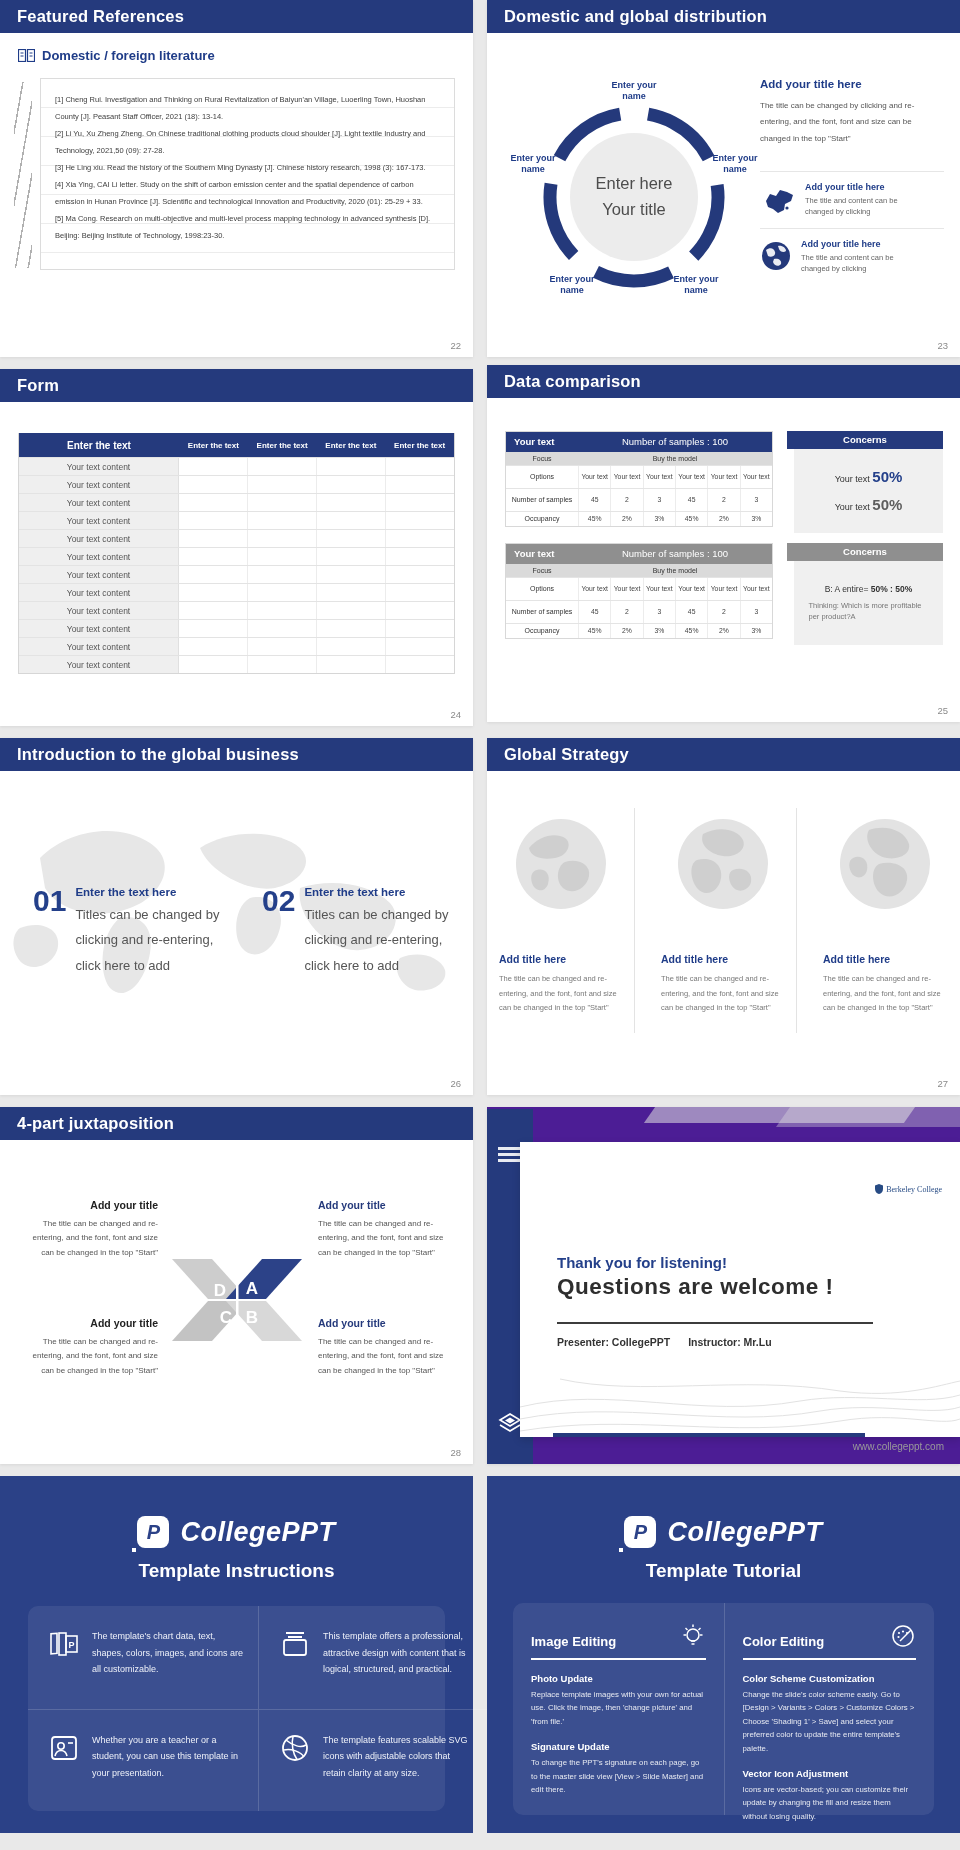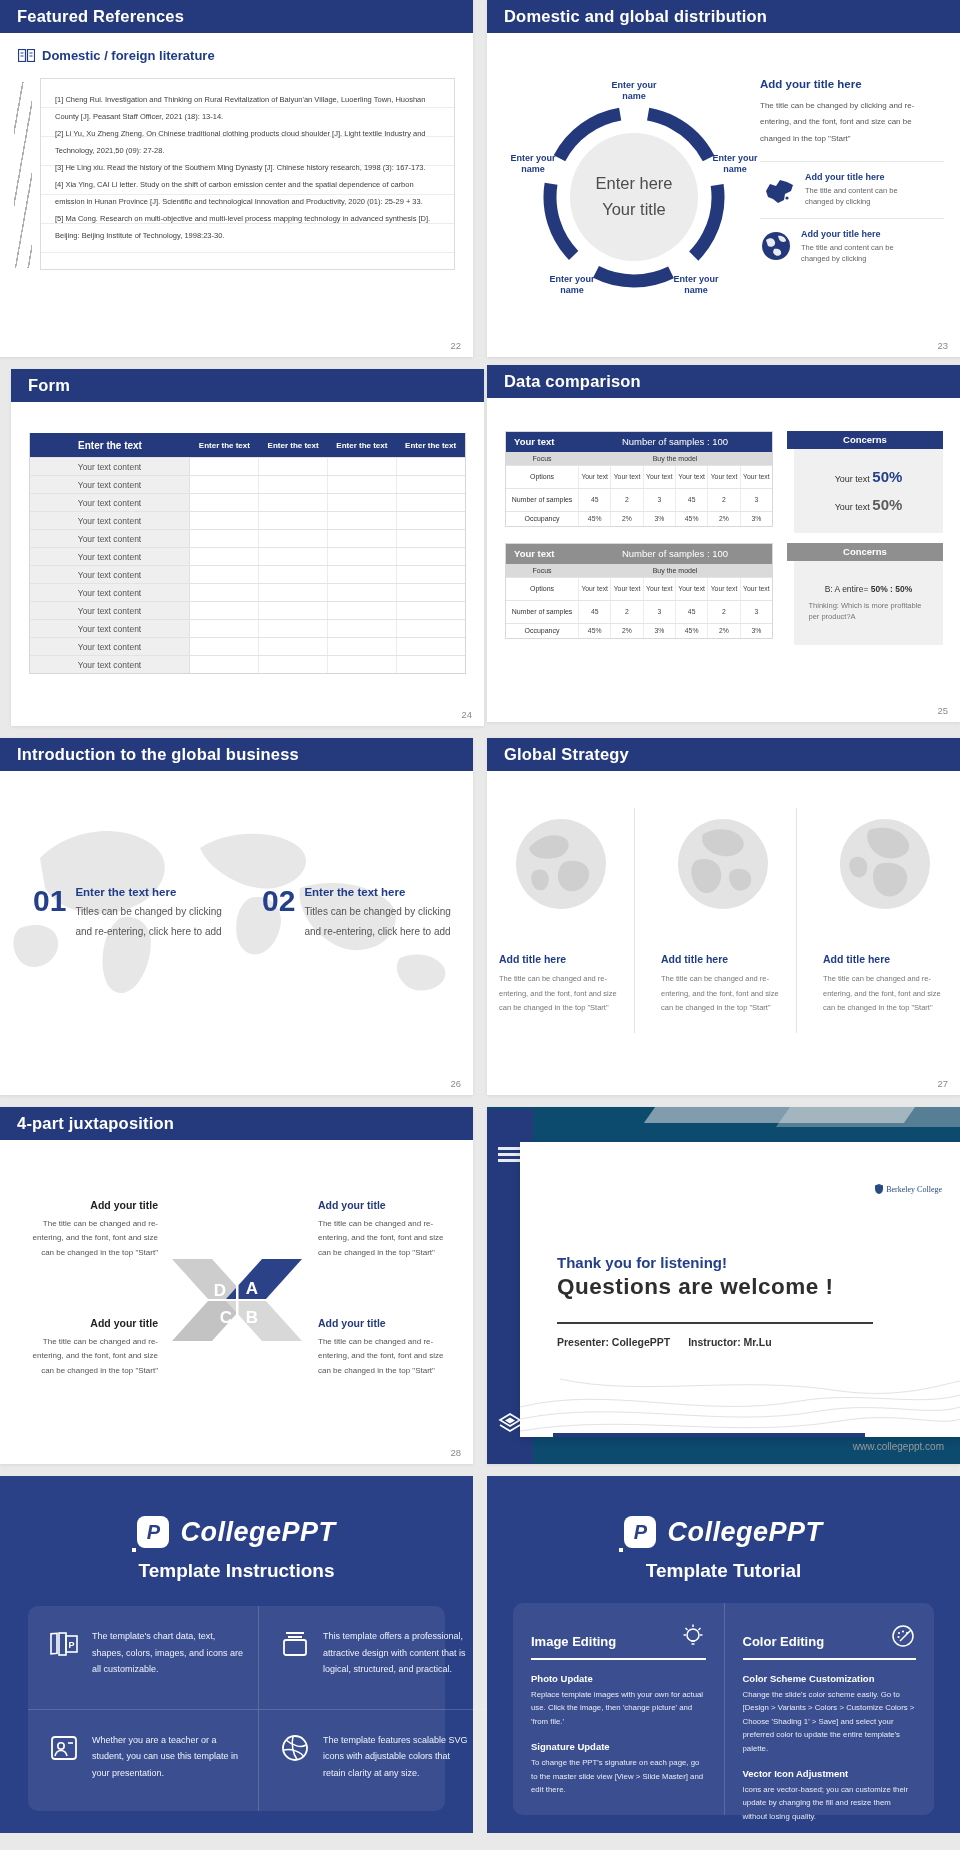--- a/index.html
+++ b/index.html
@@ -14,21 +14,21 @@
     background:repeating-linear-gradient(100deg,transparent 0,transparent 8px,#b0b0b0 8px,#b0b0b0 9.5px,transparent 9.5px,transparent 12.5px)}
   .refs-box{position:absolute;left:40px;top:78px;width:415px;height:192px;border:1px solid #dcdcdc;
     padding:12px 14px 0 14px;font-size:7.5px;color:#3d3d3d;line-height:17px;
     background-image:repeating-linear-gradient(to bottom,transparent 0,transparent 28px,#ececec 28px,#ececec 29px);}
   
   .diagram{position:absolute;left:22px;top:72px;width:250px;height:250px}
   .diagram .ctext{position:absolute;left:125px;top:125px;transform:translate(-50%,-50%);text-align:center;color:#4d4d4d;font-size:16.5px;line-height:1.55;white-space:nowrap}
   .node{position:absolute;width:46px;transform:translate(-50%,-50%);text-align:center;color:#1f3c88;font-weight:bold;font-size:9px;line-height:1.25}
   .dist-right{position:absolute;left:273px;top:78px;width:184px}
   .dist-right h3{font-size:11.5px;color:#1f3c88;margin-bottom:8px}
-  .dist-right .lead{font-size:8px;color:#555;line-height:2.05;border-bottom:1px solid #e6e6e6;padding-bottom:14px}
+  .dist-right .lead{font-size:8px;color:#555;line-height:2.05;border-bottom:1px solid #e6e6e6;padding-bottom:24px}
   .dist-item{display:flex;gap:9px;padding:10px 0;border-bottom:1px solid #e6e6e6;align-items:center}
   .dist-item:last-child{border-bottom:none}
   .dist-item h4{font-size:9px;color:#1f3c88;margin-bottom:3px}
   .dist-item p{font-size:7.5px;color:#666;line-height:1.5;width:118px}
   
   .ftable{position:absolute;left:18px;top:64px;width:437px;border:1px solid #d6d6d6;border-top:none}
   .fhead{display:flex;background:#253a7d;color:#fff;font-weight:bold;height:24px;align-items:center}
   .fh1{width:160px;font-size:10px;text-align:center}
   .fh{flex:1;font-size:8px;text-align:center}
   .frow{display:flex;height:18px;border-top:1px solid #e3e3e3}
@@ -54,35 +54,35 @@
   .cline{font-size:9px;color:#333;line-height:1.9}
   .cline b{font-size:15px}
   .bval{color:#24408a}.gval{color:#5d5d5d}
   .cb2-l1{font-size:8.5px;color:#333;margin-bottom:6px}
   .cb2-l2{font-size:7.5px;color:#777;text-align:left;width:120px;line-height:1.5}
   
   .mapbg{position:absolute;left:0;top:50px;width:473px;height:250px}
   .gitem{position:absolute;display:flex;gap:9px}
   .gnum{font-size:30px;font-weight:bold;color:#24408a;line-height:1}
   .gitem h4{font-size:11.5px;color:#1f3c88;margin-bottom:4px}
-  .gitem p{font-size:10px;color:#555;line-height:1.95;width:160px}
+  .gitem p{font-size:13px;color:#555;line-height:1.95;width:160px}
   
   .vdiv{position:absolute;top:70px;width:1px;height:225px;background:#e3e3e3}
   .gscol{position:absolute;width:128px}
   .gscol .globe{display:block;margin:0 auto}
   .gscol h4{font-size:10.5px;color:#1f3c88;margin:43px 0 7px 2px}
   .gscol p{font-size:7.5px;color:#787878;line-height:1.95;margin-left:2px}
   
   .jblock{position:absolute;width:140px}
   .jblock h4{font-size:10.5px;margin-bottom:6px}
   .jblock p{font-size:8px;color:#555;line-height:1.8}
   .j-dark h4{color:#222}.j-navy h4{color:#24397b}
   .t-right{text-align:right}
   
-  .tk{background:#0c4a6e}
+  .tk{background:#4c1d95}
   .tk-deco{position:absolute;right:0;top:0;width:420px;height:70px;overflow:hidden}
   .tk-deco i{position:absolute;background:#e2e2e2;opacity:.55}
   .tk-side{position:absolute;left:0;top:2px;width:46px;height:355px;background:#253a7d}
   .burger{position:absolute;left:11px;top:38px;width:22px}
   .burger i{display:block;height:2.5px;background:rgba(255,255,255,.9);margin-bottom:3.5px}
   .tk-slide{position:absolute;left:33px;top:35px;width:440px;height:295px;background:#fff;box-shadow:0 3px 8px rgba(0,0,0,.15)}
   .berkeley{position:absolute;right:18px;top:42px;display:flex;align-items:center;gap:3px;color:#274b84;font-family:"Liberation Serif",serif;font-size:8px}
   .tk-line1{position:absolute;left:37px;top:112px;font-size:15px;font-weight:bold;color:#24408a}
   .tk-line2{position:absolute;left:37px;top:132px;font-size:22.5px;font-weight:bold;color:#2e2e2e;letter-spacing:.5px}
   .tk-rule{position:absolute;left:37px;top:180px;width:316px;height:2px;background:#3c3c3c}
@@ -176,21 +176,21 @@
       </svg>
       <div>
         <h4>Add your title here</h4>
         <p>The title and content can be changed by clicking</p>
       </div>
     </div>
   </div>
   <div class="pagenum">23</div>
 </div>
 
-<div class="cell" style="left:11px;top:369px">
+<div class="cell" style="left:0;top:369px">
   <div class="bar">Form</div>
   <div class="ftable">
     <div class="fhead">
       <div class="fh1">Enter the text</div>
       <div class="fh">Enter the text</div>
       <div class="fh">Enter the text</div>
       <div class="fh">Enter the text</div>
       <div class="fh">Enter the text</div>
     </div>
     <div class="frow">

